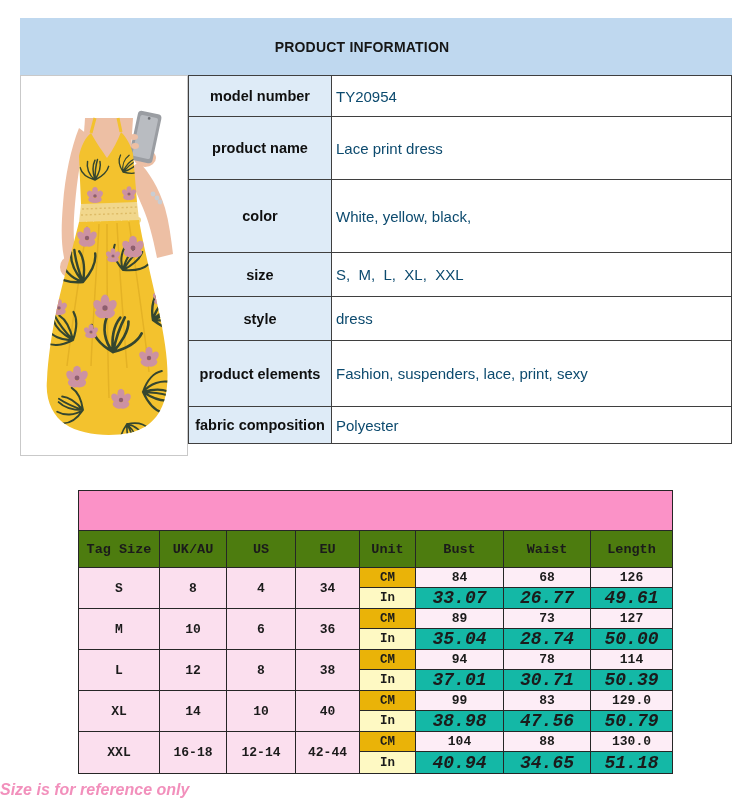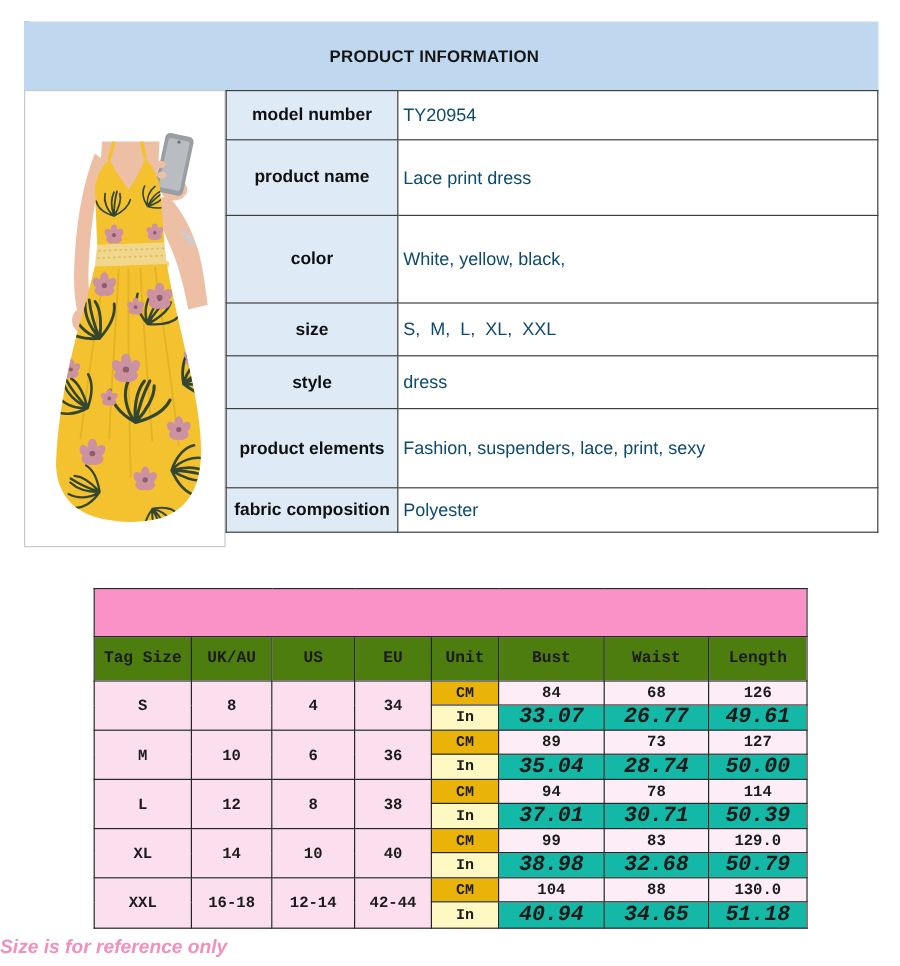--- a/index.html
+++ b/index.html
@@ -287,21 +287,21 @@
           <td class="size-cell" rowspan="2">10</td>
           <td class="size-cell" rowspan="2">40</td>
           <td class="unit">CM</td>
           <td class="data">99</td>
           <td class="data">83</td>
           <td class="data">129.0</td>
         </tr>
         <tr class="in">
           <td class="unit">In</td>
           <td class="data">38.98</td>
-          <td class="data">32.68</td>
+          <td class="data">47.56</td>
           <td class="data">50.79</td>
         </tr>
 
         <tr class="cm">
           <td class="size-cell" rowspan="2">XXL</td>
           <td class="size-cell" rowspan="2">16-18</td>
           <td class="size-cell" rowspan="2">12-14</td>
           <td class="size-cell" rowspan="2">42-44</td>
           <td class="unit">CM</td>
           <td class="data">104</td>

